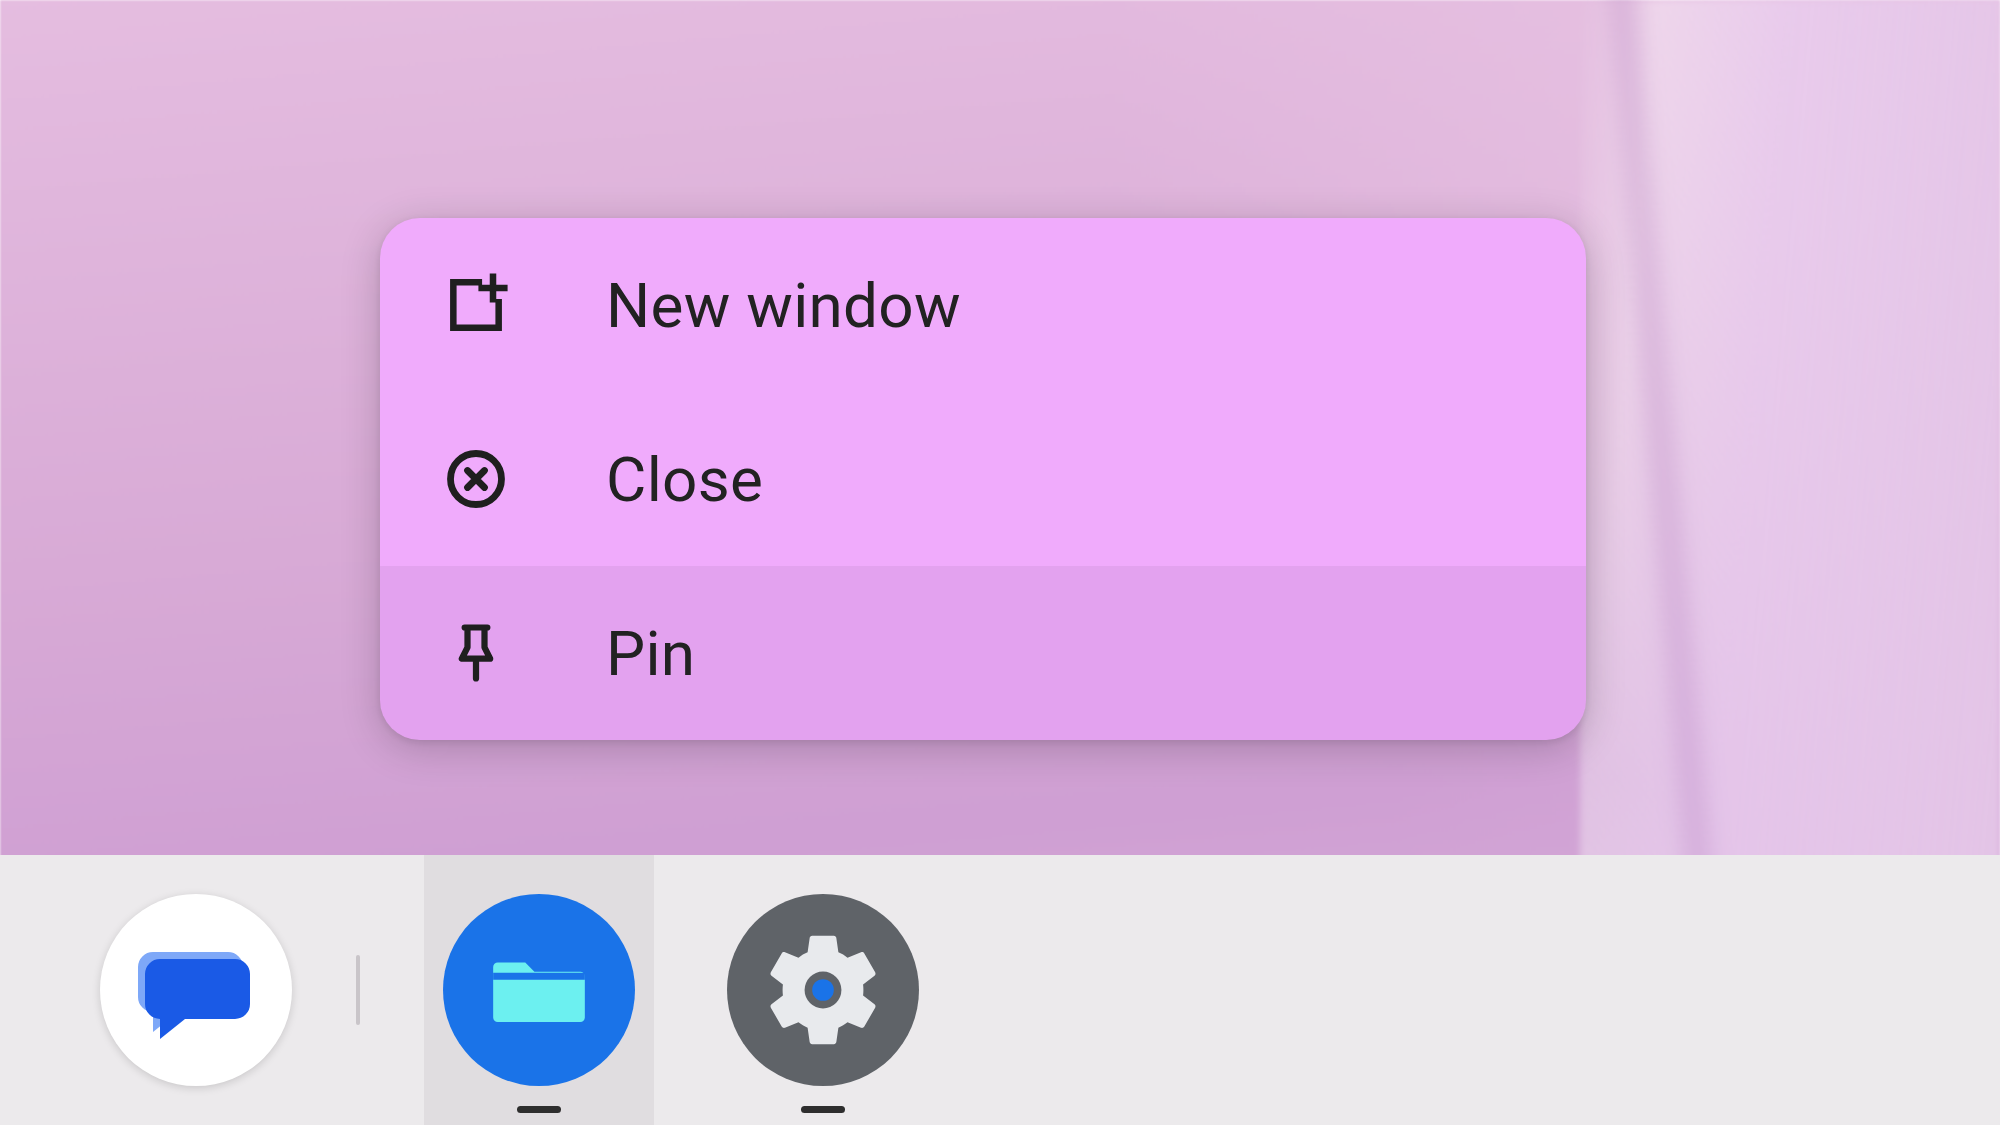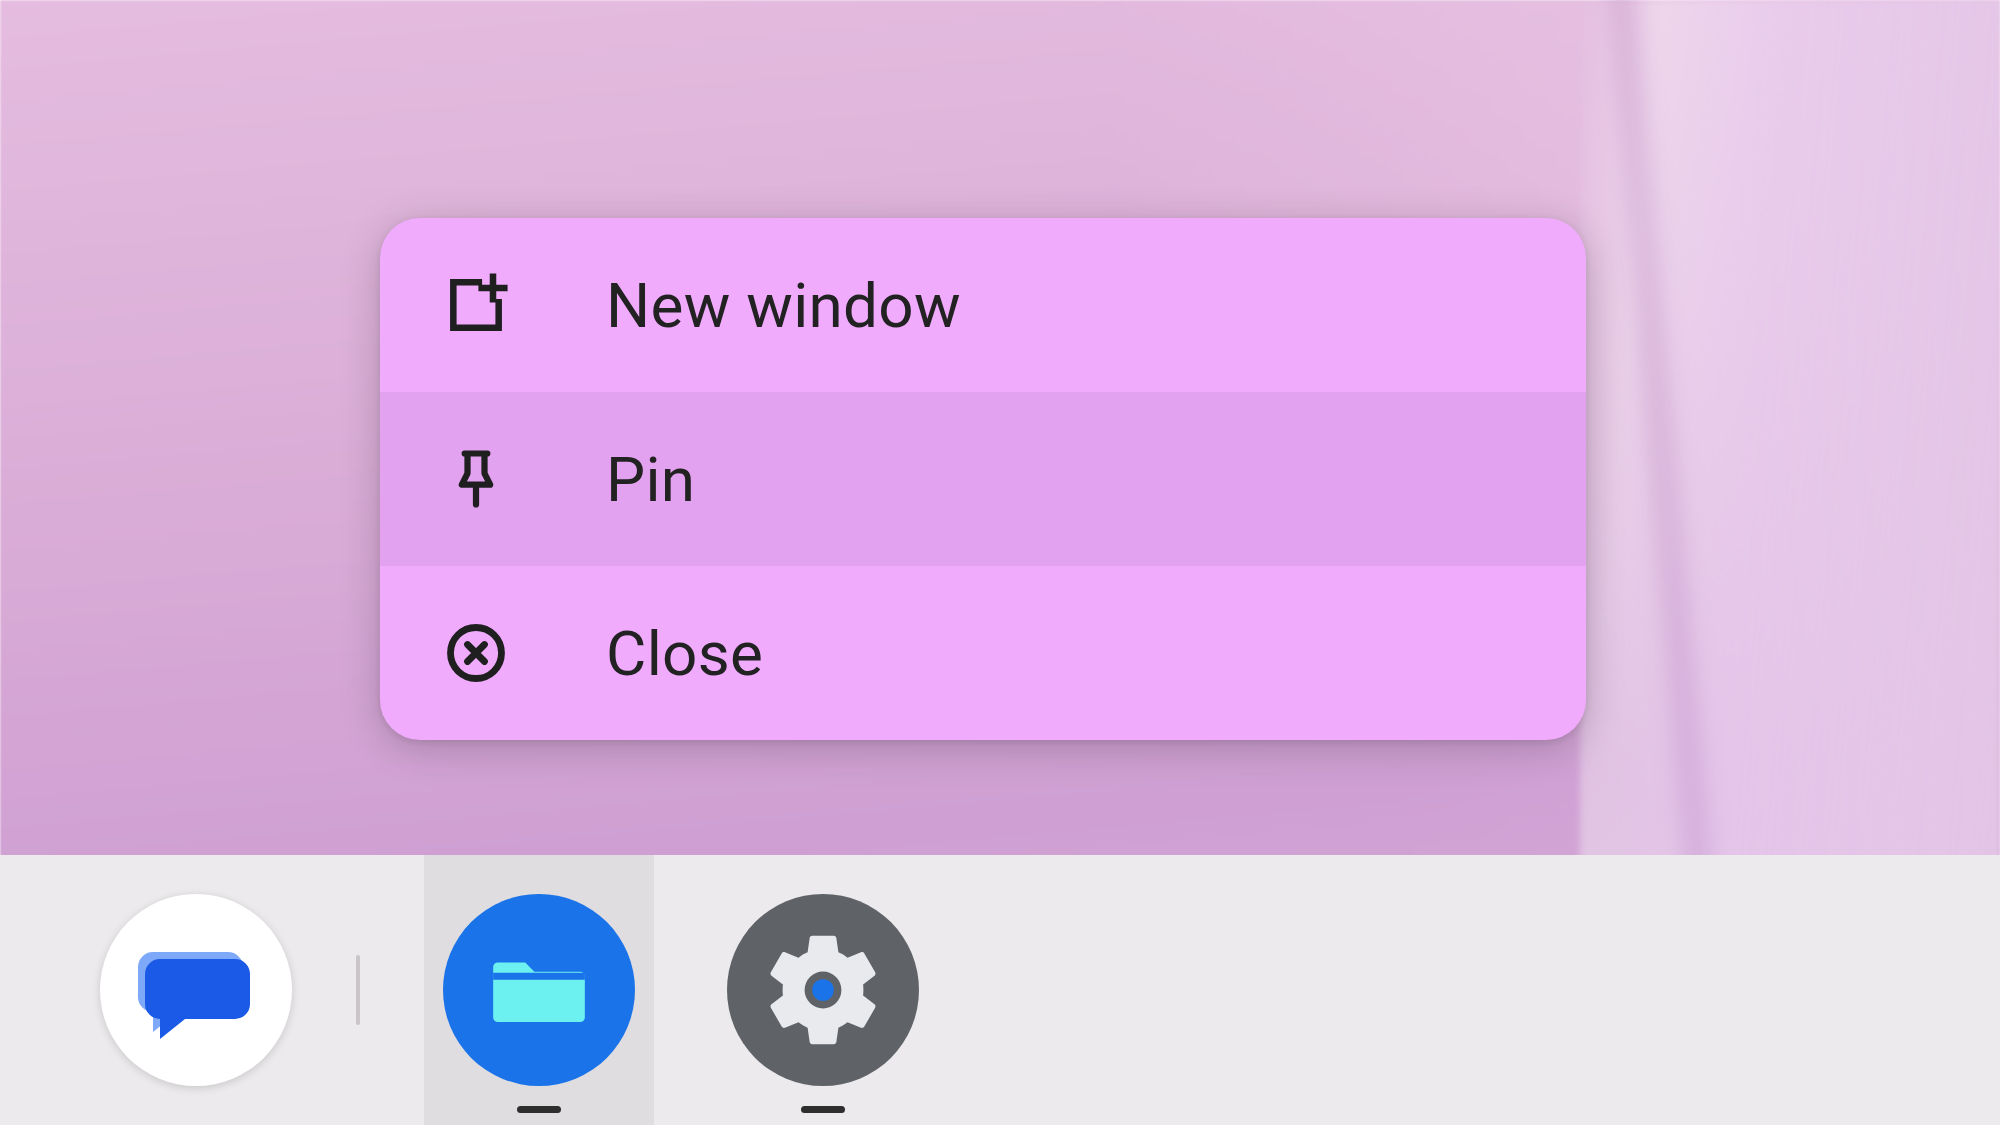--- a/index.html
+++ b/index.html
@@ -183,37 +183,37 @@
     <span class="menu-icon-wrap">
       <svg viewBox="0 0 24 24" stroke-width="2.3" stroke-linecap="square" stroke-linejoin="miter">
         <path d="M13 4 H4 V20 H20 V11"></path>
         <path d="M18 2 V10"></path>
         <path d="M14 6 H22"></path>
       </svg>
     </span>
     <span class="menu-label">New window</span>
   </div>
 
-  <div class="menu-item highlight">
-    <span class="menu-icon-wrap">
-      <svg viewBox="0 0 24 24" stroke-width="2.2" stroke-linecap="round" stroke-linejoin="round">
-        <path d="M8 3 H16 M9 3 V10 L7 14 H17 L15 10 V3 M12 14 V21" fill="none"></path>
-      </svg>
-    </span>
-    <span class="menu-label">Pin</span>
-  </div>
-
   <div class="menu-item">
     <span class="menu-icon-wrap">
       <svg viewBox="0 0 24 24" stroke-width="2.4" stroke-linecap="round">
         <circle cx="12" cy="12" r="9"></circle>
         <path d="M9 9 L15 15 M15 9 L9 15"></path>
       </svg>
     </span>
     <span class="menu-label">Close</span>
+  </div>
+
+  <div class="menu-item highlight">
+    <span class="menu-icon-wrap">
+      <svg viewBox="0 0 24 24" stroke-width="2.2" stroke-linecap="round" stroke-linejoin="round">
+        <path d="M8 3 H16 M9 3 V10 L7 14 H17 L15 10 V3 M12 14 V21" fill="none"></path>
+      </svg>
+    </span>
+    <span class="menu-label">Pin</span>
   </div>
 </div>
 
 <div class="taskbar">
 
   <div class="task-icon icon-messages">
     <svg width="120" height="120" viewBox="0 0 24 24">
       <path d="M4 5 h15 a3 3 0 0 1 3 3 v6 a3 3 0 0 1 -3 3 H9 l-5 4 v-4 a3 3 0 0 1 -3 -3 V8 a3 3 0 0 1 3 -3 z" fill="#7ea8f8" stroke="none" transform="translate(-0.6 -0.6)"></path>
       <path d="M4 5 h15 a3 3 0 0 1 3 3 v6 a3 3 0 0 1 -3 3 H9 l-5 4 v-4 a3 3 0 0 1 -3 -3 V8 a3 3 0 0 1 3 -3 z" fill="#1a5ae6" stroke="none" transform="translate(0.8 0.8)"></path>
     </svg>

